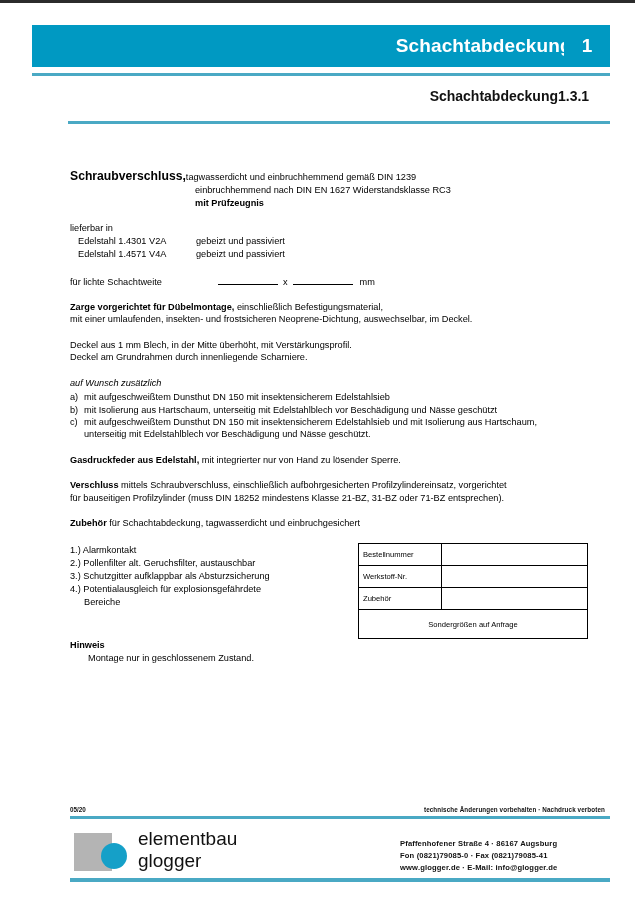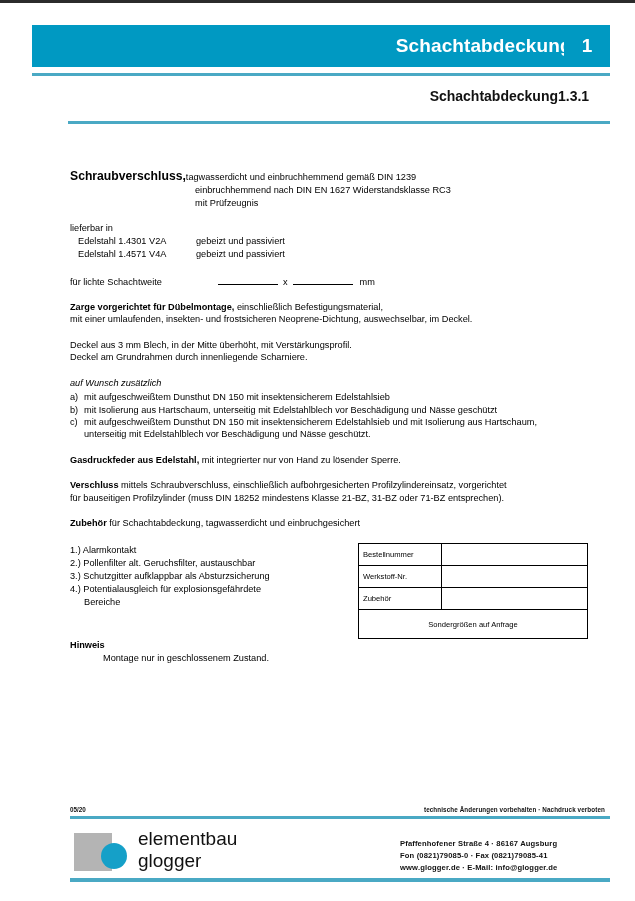--- a/index.html
+++ b/index.html
@@ -103,21 +103,21 @@
     font-size: 12.2px;
     font-weight: bold;
   }
   .lead-line1 {
     font-size: 9.2px;
   }
   .lead-indent {
     margin-left: 125px;
     font-size: 9.2px;
   }
-  .lead-indent.b { font-weight: normal; }
+  .lead-indent.b { font-weight: bold; }
 
   .blk { margin-top: 13px; }
   .row { white-space: nowrap; }
 
   .lieferbar-tbl {
     margin-left: 8px;
     border-collapse: collapse;
     font-size: 9.2px;
   }
   .lieferbar-tbl td {
@@ -184,21 +184,21 @@
     font-size: 7.6px;
   }
 
   .hinweis {
     position: absolute;
     left: 70px; top: 639px;
     font-size: 9.2px;
     line-height: 1.45;
   }
   .hinweis .h-t { font-weight: bold; }
-  .hinweis .h-b { margin-left: 33px; }
+  .hinweis .h-b { margin-left: 18px; }
 
   
   .foot-date {
     position: absolute;
     left: 70px; top: 806px;
     font-size: 6.3px;
     font-weight: bold;
     color: #111;
   }
   .foot-note {
@@ -303,21 +303,21 @@
       <span class="fill"></span>
       <span class="unit">mm</span>
     </div>
 
     <div class="blk">
       <div class="row"><span class="b">Zarge vorgerichtet für Dübelmontage,</span><span> einschließlich Befestigungsmaterial,</span></div>
       <div class="row">mit einer umlaufenden, insekten- und frostsicheren Neoprene-Dichtung, auswechselbar, im Deckel.</div>
     </div>
 
     <div class="blk">
-      <div class="row">Deckel aus 3 mm Blech, in der Mitte überhöht, mit Verstärkungsprofil.</div>
+      <div class="row">Deckel aus 1 mm Blech, in der Mitte überhöht, mit Verstärkungsprofil.</div>
       <div class="row">Deckel am Grundrahmen durch innenliegende Scharniere.</div>
     </div>
 
     <div class="blk">
       <div class="i">auf Wunsch zusätzlich</div>
       <div class="opt-list">
         <div class="opt-item">
           <span class="mk">a)</span>
           <span class="tx">mit aufgeschweißtem Dunsthut DN 150 mit insektensicherem Edelstahlsieb</span>
         </div>

